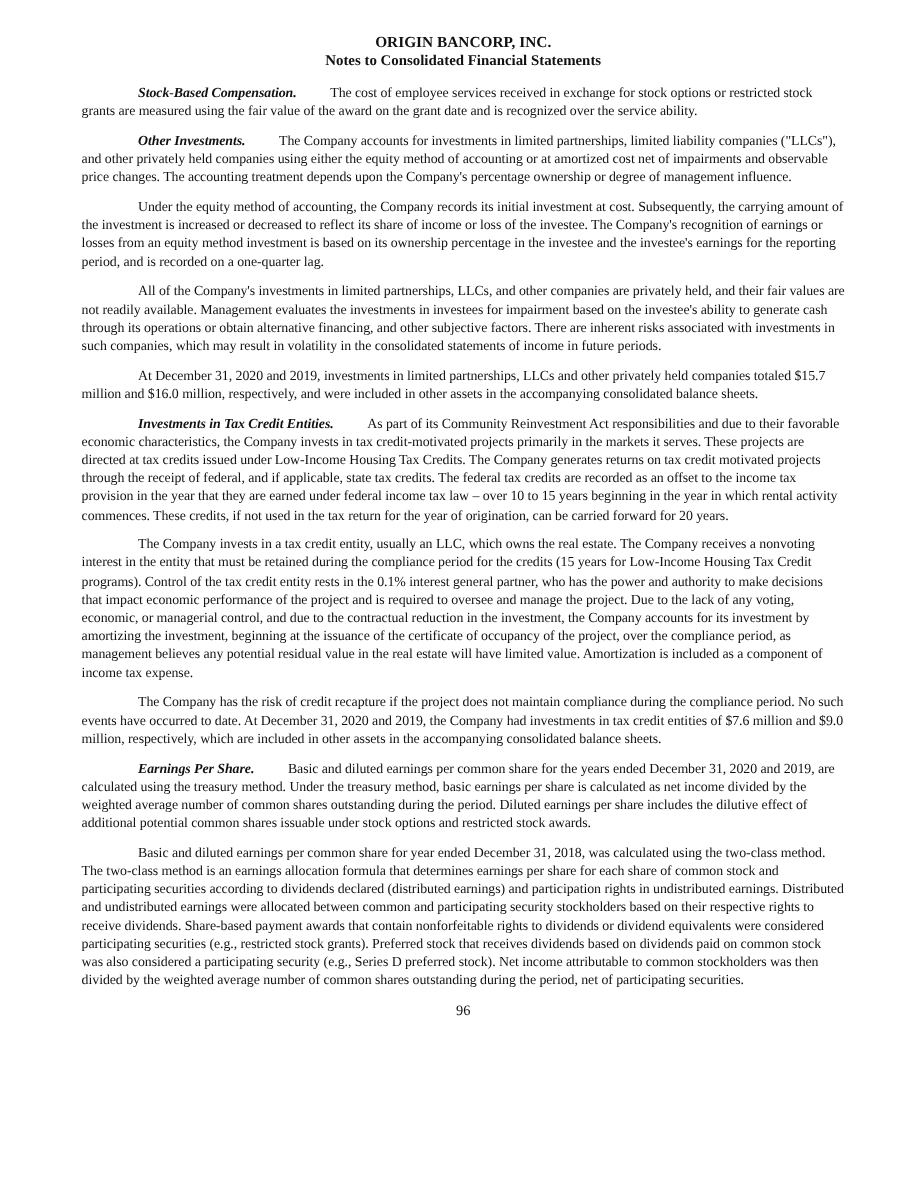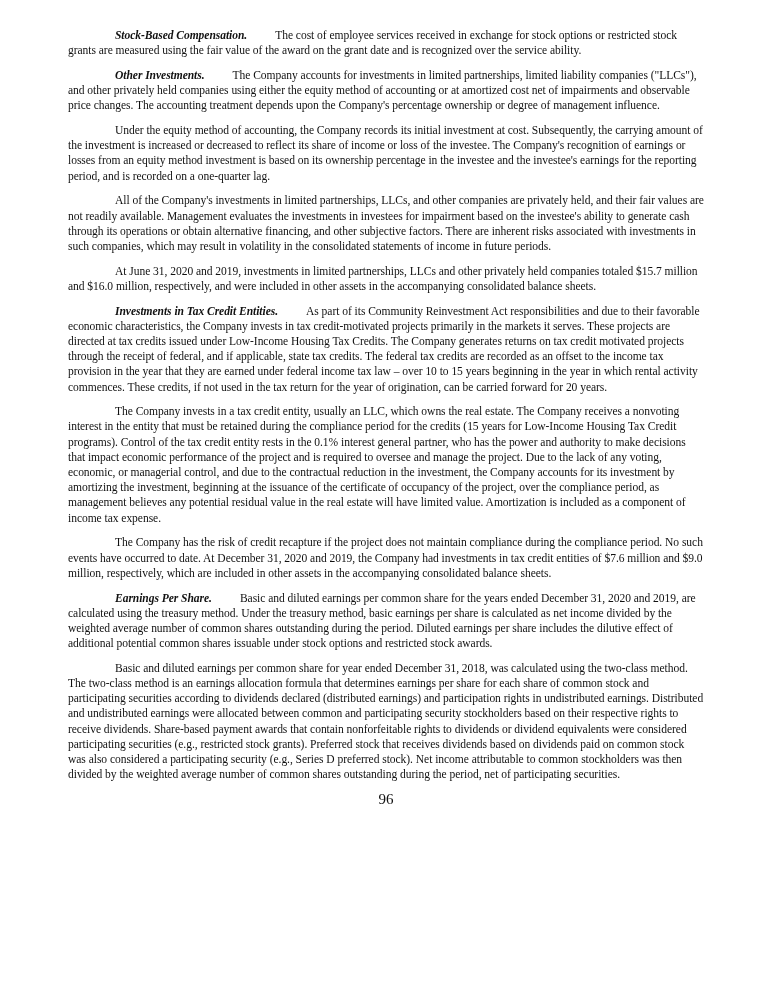--- a/index.html
+++ b/index.html
@@ -40,48 +40,52 @@
     .lead {
       font-weight: bold;
       font-style: italic;
     }
     .lead-gap {
       display: inline-block;
       width: 28px;
     }
     .page-number {
       text-align: center;
-      font-size: 15px;
+      font-size: 12px;
       line-height: 15px;
       margin-top: 2px;
     }
   </style>
 </head>
 <body>
 
 <div class="page">
+  <div class="header">
+    <div class="company">ORIGIN BANCORP, INC.</div>
+    <div>Notes to Consolidated Financial Statements</div>
+  </div>
 
   <p class="para">
     <span class="lead">Stock-Based Compensation.</span><span class="lead-gap"></span><span>The cost of employee services received in exchange for stock options or restricted stock grants are measured using the fair value of the award on the grant date and is recognized over the service ability.</span>
   </p>
 
   <p class="para">
     <span class="lead">Other Investments.</span><span class="lead-gap"></span><span>The Company accounts for investments in limited partnerships, limited liability companies ("LLCs"), and other privately held companies using either the equity method of accounting or at amortized cost net of impairments and observable price changes. The accounting treatment depends upon the Company's percentage ownership or degree of management influence.</span>
   </p>
 
   <p class="para">
     <span>Under the equity method of accounting, the Company records its initial investment at cost. Subsequently, the carrying amount of the investment is increased or decreased to reflect its share of income or loss of the investee. The Company's recognition of earnings or losses from an equity method investment is based on its ownership percentage in the investee and the investee's earnings for the reporting period, and is recorded on a one-quarter lag.</span>
   </p>
 
   <p class="para">
     <span>All of the Company's investments in limited partnerships, LLCs, and other companies are privately held, and their fair values are not readily available. Management evaluates the investments in investees for impairment based on the investee's ability to generate cash through its operations or obtain alternative financing, and other subjective factors. There are inherent risks associated with investments in such companies, which may result in volatility in the consolidated statements of income in future periods.</span>
   </p>
 
   <p class="para">
-    <span>At June 31, 2020 and 2019, investments in limited partnerships, LLCs and other privately held companies totaled $15.7 million and $16.0 million, respectively, and were included in other assets in the accompanying consolidated balance sheets.</span>
+    <span>At December 31, 2020 and 2019, investments in limited partnerships, LLCs and other privately held companies totaled $15.7 million and $16.0 million, respectively, and were included in other assets in the accompanying consolidated balance sheets.</span>
   </p>
 
   <p class="para">
     <span class="lead">Investments in Tax Credit Entities.</span><span class="lead-gap"></span><span>As part of its Community Reinvestment Act responsibilities and due to their favorable economic characteristics, the Company invests in tax credit-motivated projects primarily in the markets it serves. These projects are directed at tax credits issued under Low-Income Housing Tax Credits. The Company generates returns on tax credit motivated projects through the receipt of federal, and if applicable, state tax credits. The federal tax credits are recorded as an offset to the income tax provision in the year that they are earned under federal income tax law – over 10 to 15 years beginning in the year in which rental activity commences. These credits, if not used in the tax return for the year of origination, can be carried forward for 20 years.</span>
   </p>
 
   <p class="para">
     <span>The Company invests in a tax credit entity, usually an LLC, which owns the real estate. The Company receives a nonvoting interest in the entity that must be retained during the compliance period for the credits (15 years for Low-Income Housing Tax Credit programs). Control of the tax credit entity rests in the 0.1% interest general partner, who has the power and authority to make decisions that impact economic performance of the project and is required to oversee and manage the project. Due to the lack of any voting, economic, or managerial control, and due to the contractual reduction in the investment, the Company accounts for its investment by amortizing the investment, beginning at the issuance of the certificate of occupancy of the project, over the compliance period, as management believes any potential residual value in the real estate will have limited value. Amortization is included as a component of income tax expense.</span>
   </p>
 

